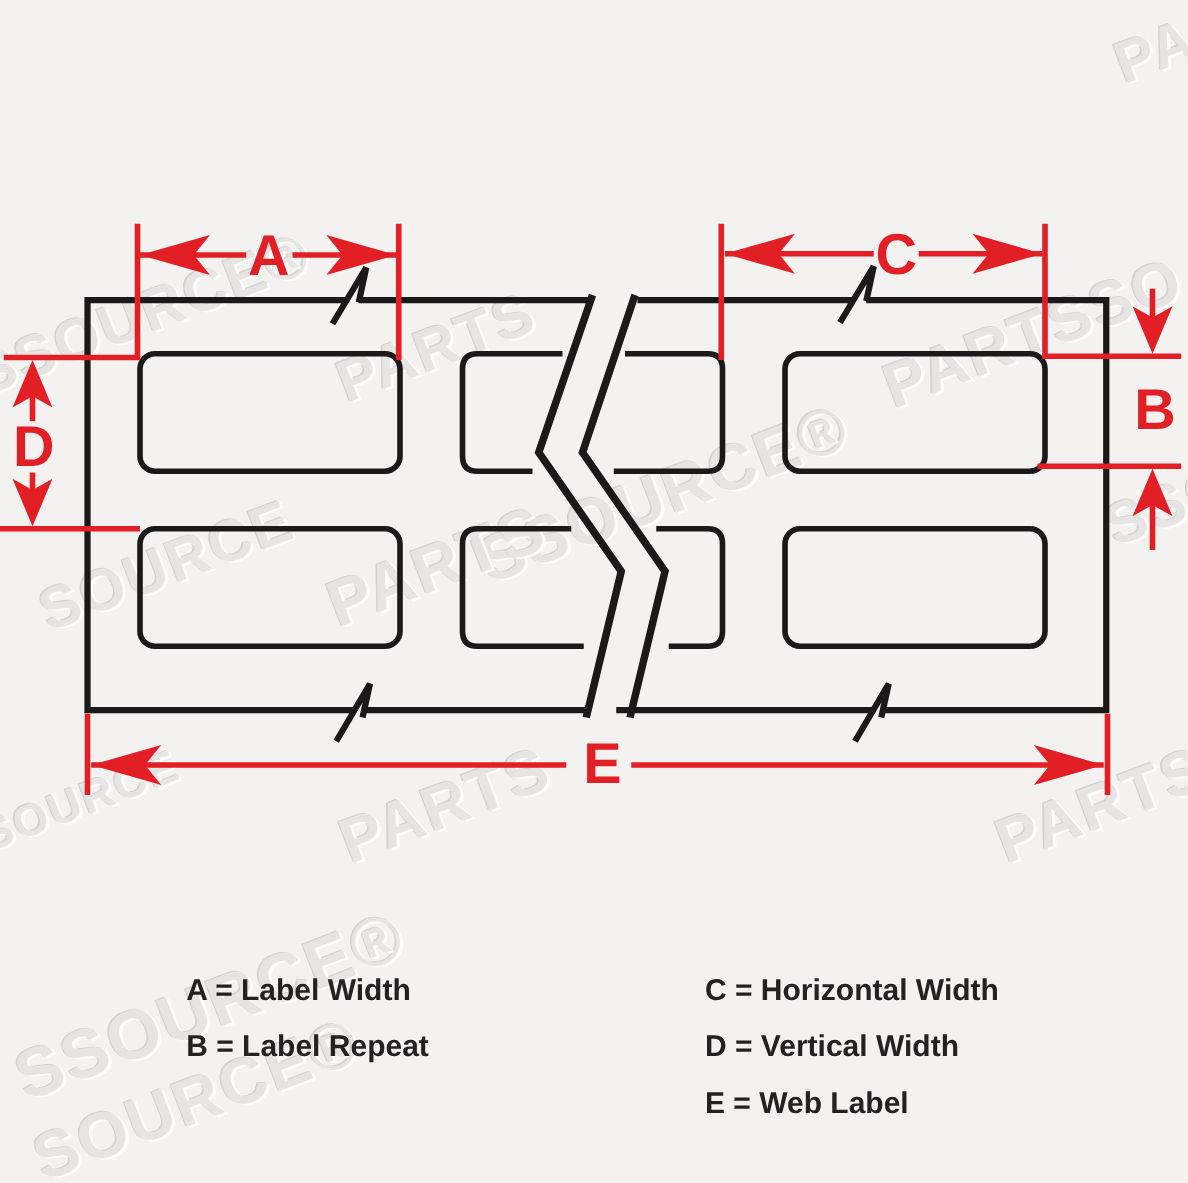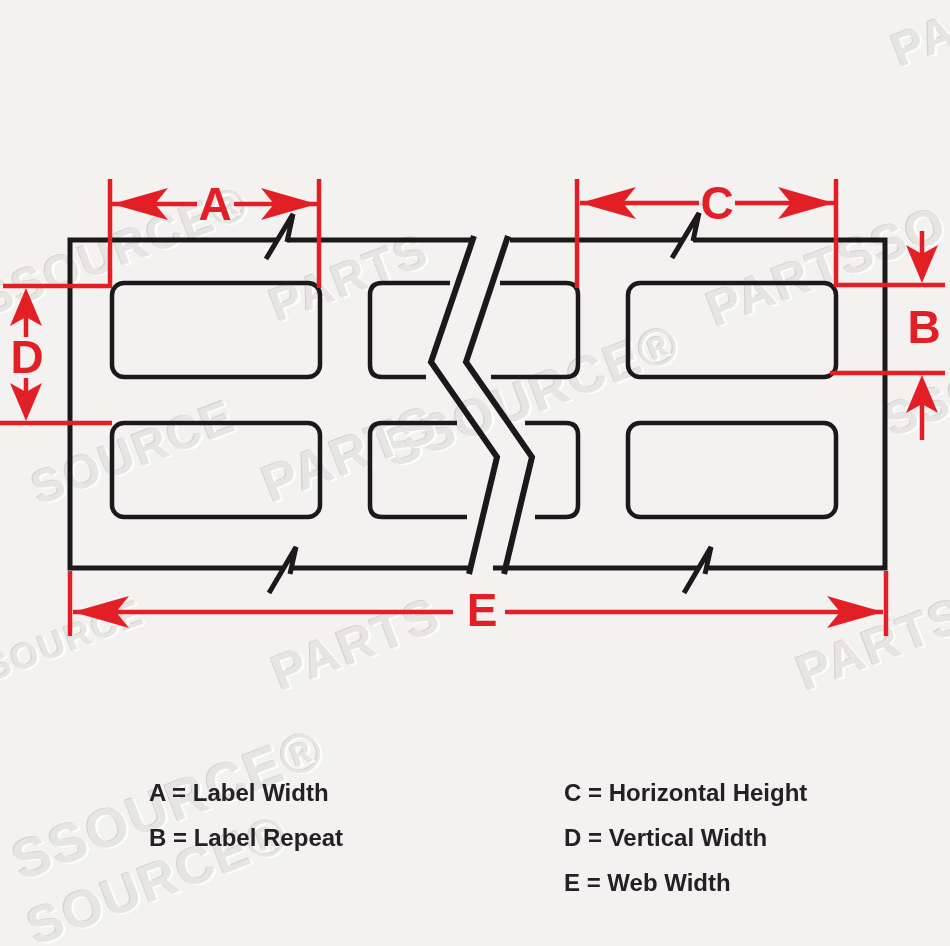--- a/index.html
+++ b/index.html
@@ -142,18 +142,18 @@
       <text class="dim" x="27" y="373">D</text>
       <text class="dim" x="482" y="626">E</text>
     </g>
   </svg>
 
   <div class="legend legend-left">
     <div>A = Label Width</div>
     <div>B = Label Repeat</div>
   </div>
   <div class="legend legend-right">
-    <div>C = Horizontal Height</div>
+    <div>C = Horizontal Width</div>
     <div>D = Vertical Width</div>
-    <div>E = Web Width</div>
+    <div>E = Web Label</div>
   </div>
 
 </div>
 
 </body></html>

